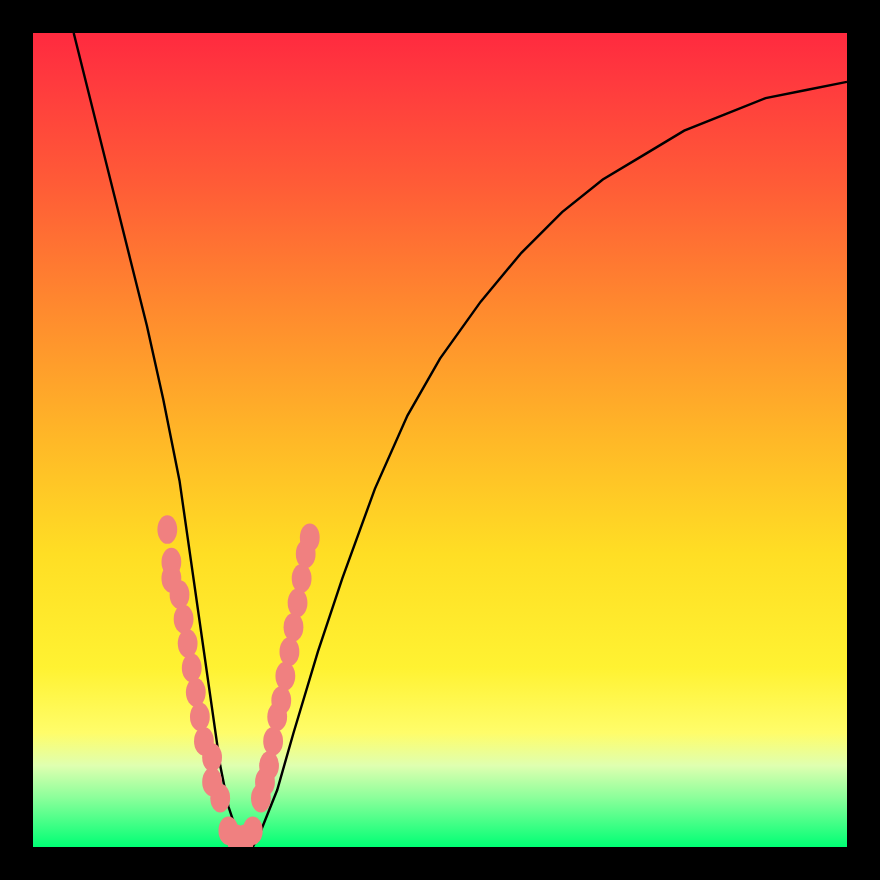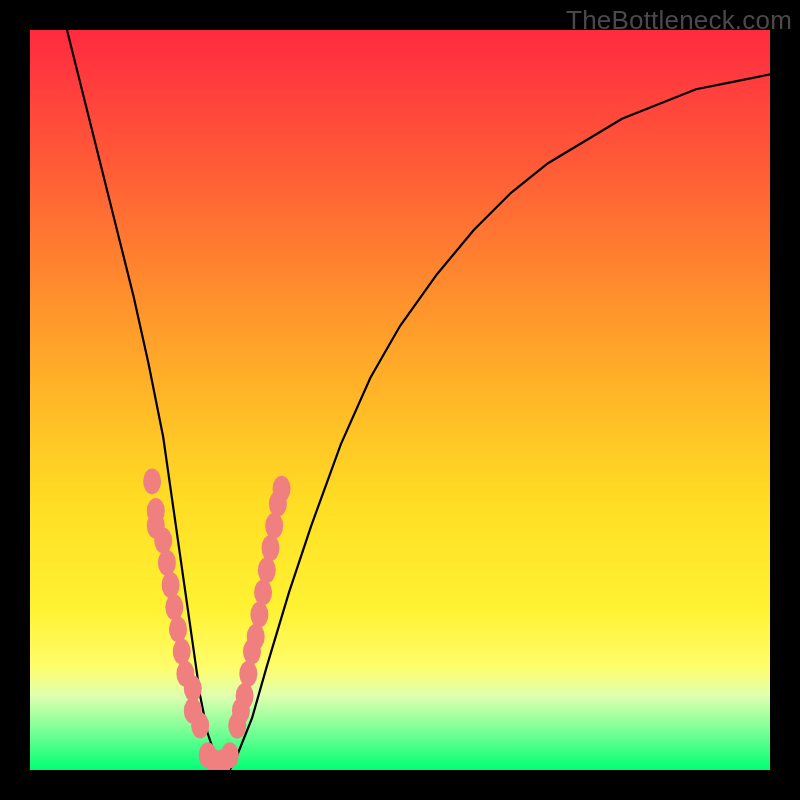--- a/index.html
+++ b/index.html
@@ -96,15 +96,14 @@
           <ellipse cx="233.1" cy="562.4" rx="9" ry="13" fill="#f08080"></ellipse>
           <ellipse cx="236.8" cy="540.2" rx="9" ry="13" fill="#f08080"></ellipse>
           <ellipse cx="240.5" cy="518.0" rx="9" ry="13" fill="#f08080"></ellipse>
           <ellipse cx="244.2" cy="495.8" rx="9" ry="13" fill="#f08080"></ellipse>
           <ellipse cx="247.9" cy="473.6" rx="9" ry="13" fill="#f08080"></ellipse>
           <ellipse cx="251.6" cy="458.8" rx="9" ry="13" fill="#f08080"></ellipse>
         </g>
     </svg>
   </div>
 
-  <div class="watermark">TheBottleneck.com</div>
 
 </div>
 
 </body></html>

